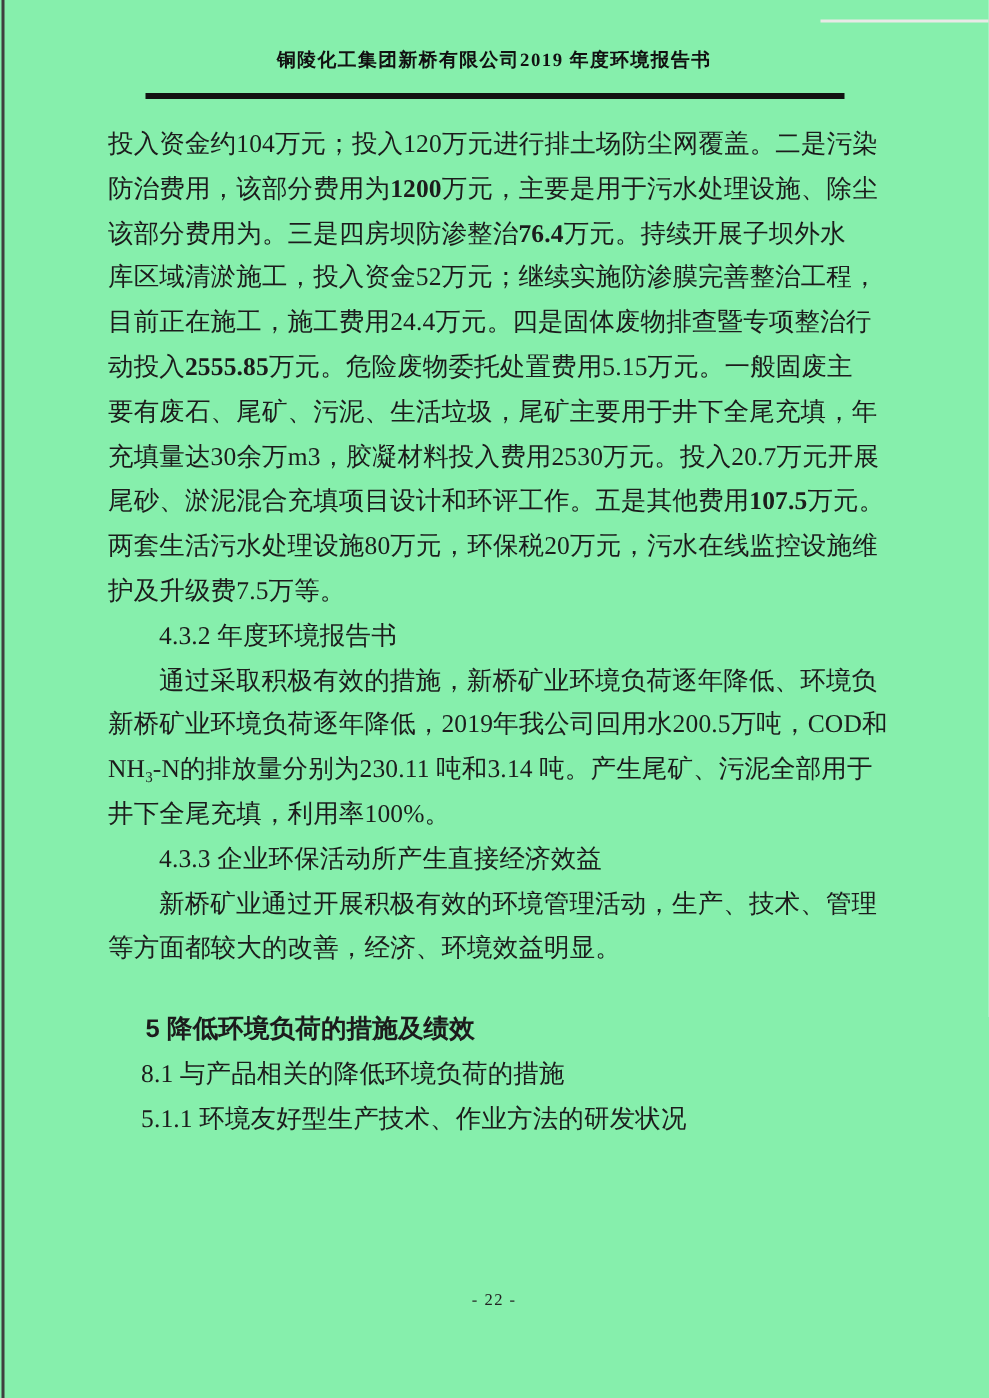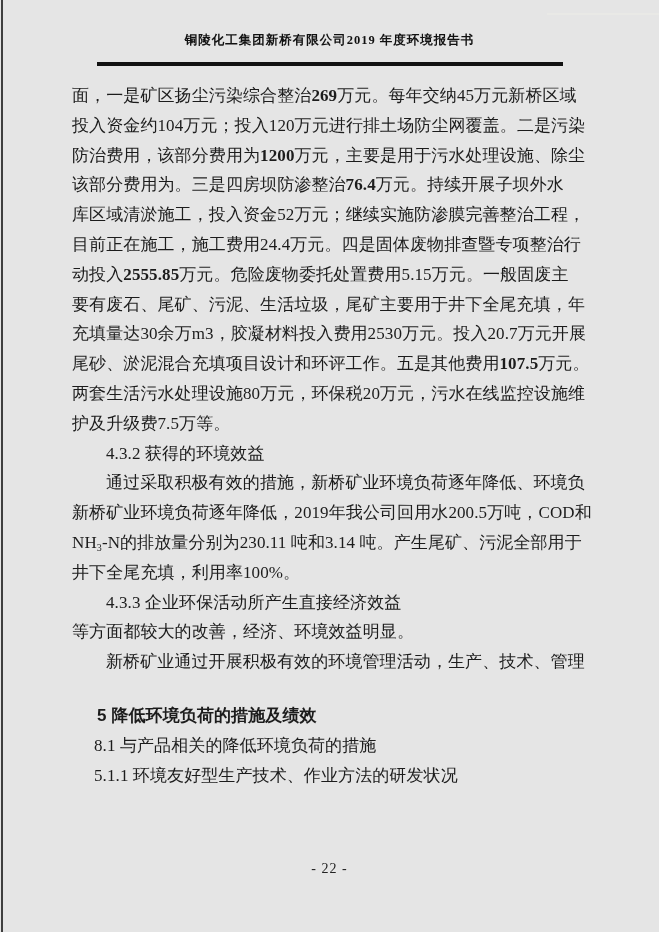--- a/index.html
+++ b/index.html
@@ -6,21 +6,21 @@
   body {
     width: 659px; height: 932px;
     background: #fdfdfc;
     font-family: "Liberation Serif", "DejaVu Serif", serif;
     color: #1c1c1c;
     overflow: hidden;
     position: relative;
   }
   .page {
     position: absolute; inset: 0;
-    background: #e5e5e5;
+    background: #86efac;
   }
   .edge-left {
     position: absolute; left: 1px; top: 0; width: 2px; height: 100%;
     background: #3f3f3f;
   }
   .artifact-top-right {
     position: absolute; top: 13px; right: 0; width: 112px; height: 2px;
     background: #e9e9e6;
   }
   .header-title {
@@ -41,55 +41,54 @@
     font-size: 17px;
     white-space: nowrap;
     letter-spacing: 0.1px;
   }
   .line .bold { font-weight: 700; }
   .line .redbold { font-weight: 700; color: var(--accent-red, #d9261e); }
   .line .sub { font-size: 10px; vertical-align: -3px; }
   .line.heading { font-weight: 700; font-family: "Liberation Sans", "DejaVu Sans", sans-serif; }
   .footer-pagenum {
     position: absolute; top: 861px; left: 0; width: 100%;
-    text-align: center; font-size: 14px; color: #222;
+    text-align: center; font-size: 11px; color: #222;
     letter-spacing: 1px;
   }
 </style>
 </head>
 <body>
 
 <div class="page">
   <div class="edge-left"></div>
   <div class="artifact-top-right"></div>
 
   <div class="header-title">铜陵化工集团新桥有限公司2019 年度环境报告书</div>
 
   <div class="header-rule"></div>
 
   <div class="content">
-      <div class="line"><span>面，一是矿区扬尘污染综合整治</span><span class="bold">269</span><span>万元。每年交纳45万元新桥区域</span></div>
       <div class="line"><span>投入资金约104万元；投入120万元进行排土场防尘网覆盖。二是污染</span></div>
       <div class="line"><span>防治费用，该部分费用为</span><span class="bold">1200</span><span>万元，主要是用于污水处理设施、除尘</span></div>
       <div class="line"><span>该部分费用为。三是四房坝防渗整治</span><span class="bold">76.4</span><span>万元。持续开展子坝外水</span></div>
       <div class="line"><span>库区域清淤施工，投入资金52万元；继续实施防渗膜完善整治工程，</span></div>
       <div class="line"><span>目前正在施工，施工费用24.4万元。四是固体废物排查暨专项整治行</span></div>
       <div class="line"><span>动投入</span><span class="bold">2555.85</span><span>万元。危险废物委托处置费用5.15万元。一般固废主</span></div>
       <div class="line"><span>要有废石、尾矿、污泥、生活垃圾，尾矿主要用于井下全尾充填，年</span></div>
       <div class="line"><span>充填量达30余万m3，胶凝材料投入费用2530万元。投入20.7万元开展</span></div>
       <div class="line"><span>尾砂、淤泥混合充填项目设计和环评工作。五是其他费用</span><span class="bold">107.5</span><span>万元。</span></div>
       <div class="line"><span>两套生活污水处理设施80万元，环保税20万元，污水在线监控设施维</span></div>
       <div class="line"><span>护及升级费7.5万等。</span></div>
-      <div class="line" style="padding-left: 34px;"><span>4.3.2 获得的环境效益</span></div>
+      <div class="line" style="padding-left: 34px;"><span>4.3.2 年度环境报告书</span></div>
       <div class="line" style="padding-left: 34px;"><span>通过采取积极有效的措施，新桥矿业环境负荷逐年降低、环境负</span></div>
       <div class="line"><span>新桥矿业环境负荷逐年降低，2019年我公司回用水200.5万吨，COD和</span></div>
       <div class="line"><span>NH</span><span class="sub">3</span><span>-N的排放量分别为230.11 吨和3.14 吨。产生尾矿、污泥全部用于</span></div>
       <div class="line"><span>井下全尾充填，利用率100%。</span></div>
       <div class="line" style="padding-left: 34px;"><span>4.3.3 企业环保活动所产生直接经济效益</span></div>
+      <div class="line" style="padding-left: 34px;"><span>新桥矿业通过开展积极有效的环境管理活动，生产、技术、管理</span></div>
       <div class="line"><span>等方面都较大的改善，经济、环境效益明显。</span></div>
-      <div class="line" style="padding-left: 34px;"><span>新桥矿业通过开展积极有效的环境管理活动，生产、技术、管理</span></div>
       <div class="line heading" style="padding-left: 25px; margin-top: 24px;"><span>5  降低环境负荷的措施及绩效</span></div>
       <div class="line" style="padding-left: 22px;"><span>8.1  与产品相关的降低环境负荷的措施</span></div>
       <div class="line" style="padding-left: 22px;"><span>5.1.1 环境友好型生产技术、作业方法的研发状况</span></div>
     </div>
 
   <div class="footer-pagenum">- 22 -</div>
 </div>
 
 </body></html>

